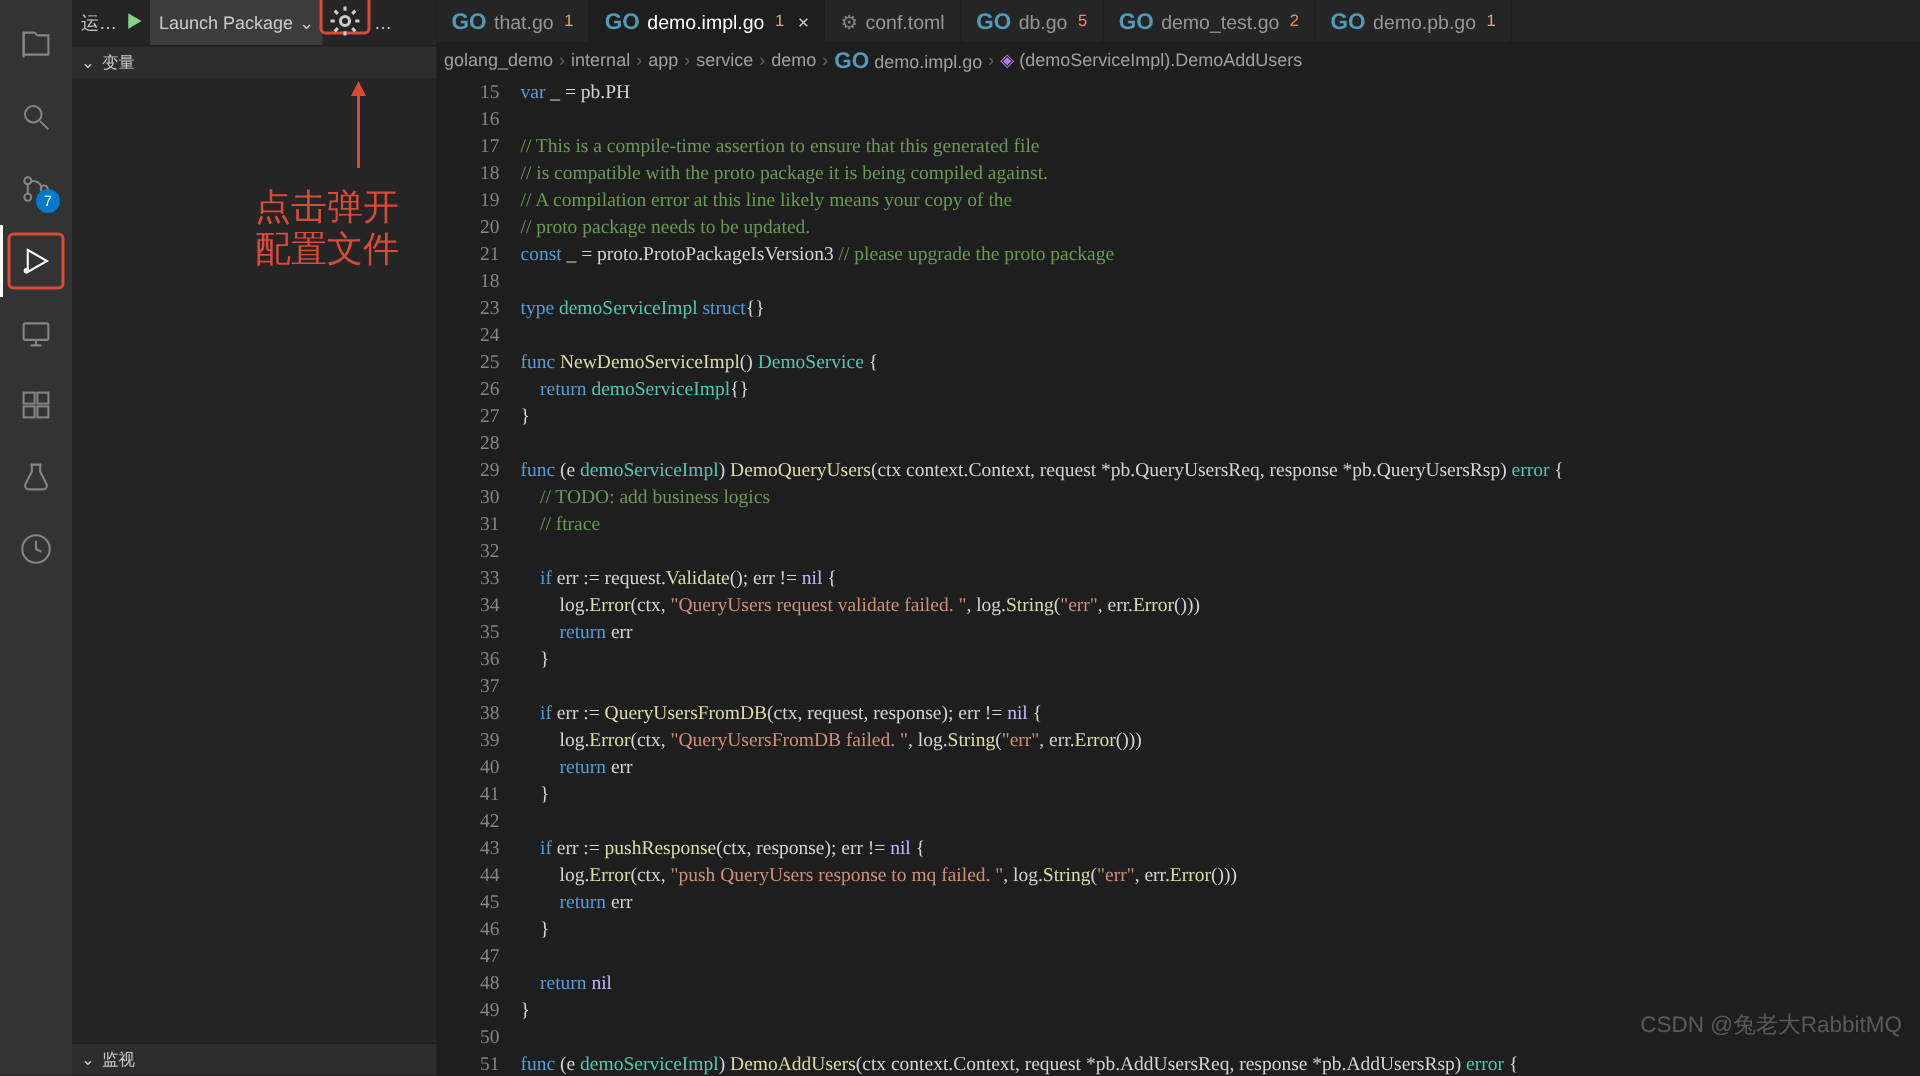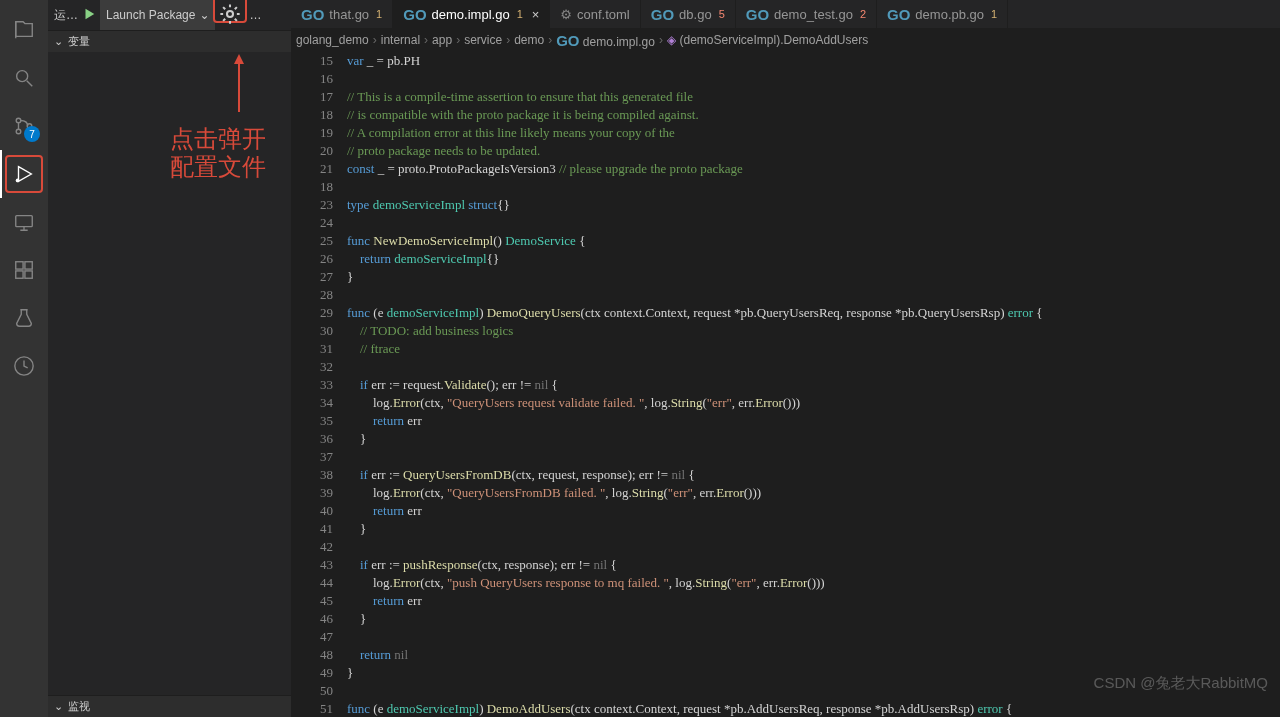--- a/index.html
+++ b/index.html
@@ -31,21 +31,21 @@
 .breadcrumb .sep{color:#666}
 .method-icon{color:#b180d7}
 .code-area{flex:1;display:flex;overflow:hidden;font-family:Liberation Serif, serif;font-size:13px;line-height:18px}
 .gutter{width:56px;text-align:right;color:#858585;padding-right:14px;user-select:none}
 .code{flex:1;white-space:pre;color:#d4d4d4;position:relative}
 .kw{color:#569cd6}
 .typ{color:#4ec9b0}
 .fn{color:#dcdcaa}
 .str{color:#ce9178}
 .cmt{color:#6a9955}
-.const{color:#737373}
+.const{color:#c4b5fd}
 .err-t{color:#4ec9b0}
 .annotation-text{position:absolute;left:170px;top:125px;color:#d84a3a;font-size:24px;font-family:-apple-system,sans-serif;line-height:28px}
 .annotation-arrow{position:absolute;left:238px;top:62px;width:2px;height:50px;background:#d84a3a}
 .annotation-arrow::before{content:"";position:absolute;top:-8px;left:-4px;border-left:5px solid transparent;border-right:5px solid transparent;border-bottom:10px solid #d84a3a}
 .watermark{position:absolute;right:12px;bottom:24px;color:rgba(200,200,200,.35);font-size:15px;pointer-events:none}
 svg{width:22px;height:22px;fill:none;stroke:currentColor;stroke-width:1.5}
 .chev{display:inline-block;width:10px;transform:rotate(0)}
 .play-icon svg{width:14px;height:14px;fill:#89d185;stroke:none}
 </style>
 </head>

